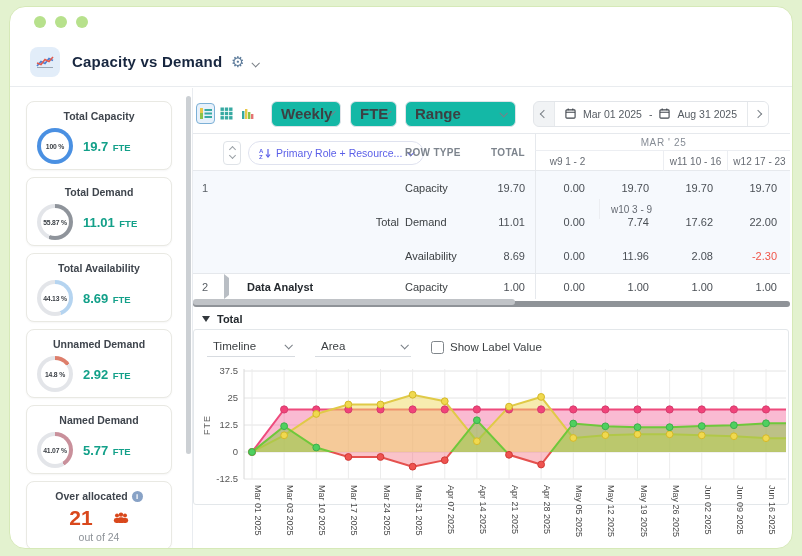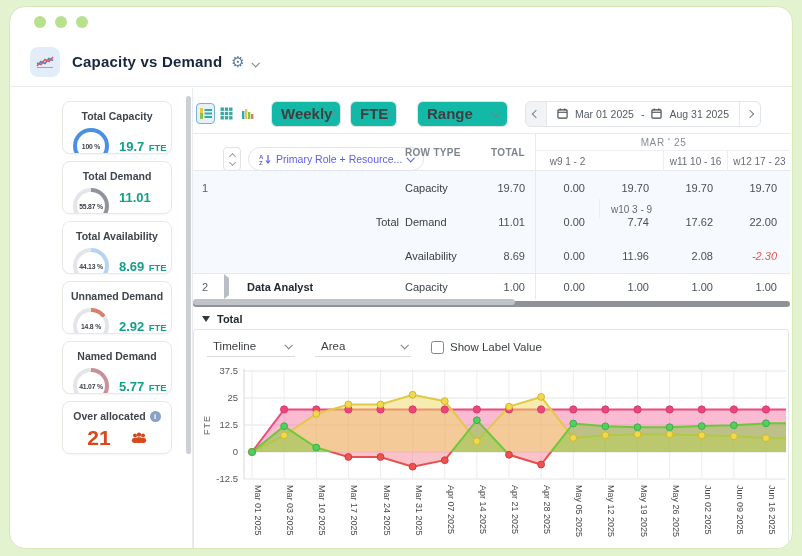--- a/index.html
+++ b/index.html
@@ -16,21 +16,21 @@
   .page-title { margin-left:12px; font-size:15px; font-weight:bold; color:#17263f; letter-spacing:.2px; }
   .gear { margin-left:9px; font-size:15px; color:#5f7d9c; line-height:1; }
   .hdr-caret { margin-left:7px; }
   .chev { display:inline-block; width:6px; height:6px; border-right:1.5px solid #7a8087; border-bottom:1.5px solid #7a8087; transform:rotate(45deg) translateY(-1px); }
   .chev.purple { border-color:#5b5fe8; }
 
   .content { position:absolute; top:81px; left:0; right:0; bottom:0; }
 
   
   .sidebar { position:absolute; left:16px; top:13px; width:146px; }
-  .card { background:#fff; border:1px solid #e9e9e3; border-radius:8px; height:53px; margin-bottom:7px; box-shadow:0 1px 2px rgba(0,0,0,0.04); overflow:hidden;margin-left:36px; }
+  .card { background:#fff; border:1px solid #e9e9e3; border-radius:8px; height:69px; margin-bottom:7px; box-shadow:0 1px 2px rgba(0,0,0,0.04); overflow:hidden; }
   .card-title { text-align:center; font-size:10.5px; color:#3f454d; padding-top:8px; font-weight:bold; }
   .card-body { display:flex; align-items:center; padding:6px 0 0 10px; gap:10px; }
   .donut { position:relative; width:36px; height:36px; border-radius:50%; flex:0 0 36px; }
   .donut .hole { position:absolute; inset:4px; background:#fff; border-radius:50%; }
   .donut .pct { position:absolute; inset:0; display:flex; align-items:center; justify-content:center; font-size:6.8px; font-weight:bold; color:#3a3f45; z-index:2; letter-spacing:-0.2px; }
   .fte-val { font-size:13px; font-weight:bold; color:#13a089; }
   .fte-unit { font-size:9.5px; font-weight:bold; color:#13a089; }
   .over-title { display:flex; align-items:center; justify-content:center; gap:4px; }
   .info-ic { width:11px; height:11px; border-radius:50%; background:#88a2c6; color:#fff; font-size:8px; display:inline-flex; align-items:center; justify-content:center; font-weight:bold; }
   .over-count-row { display:flex; align-items:center; justify-content:center; gap:20px; margin-top:4px; }
@@ -49,21 +49,21 @@
   .dg-btn { width:20px; height:100%; display:flex; align-items:center; justify-content:center; }
   .dg-body { background:#fff; height:100%; display:flex; align-items:center; gap:7px; padding:0 10px; border-left:1px solid #e6e9ec; border-right:1px solid #e6e9ec; }
   .date-txt { font-size:10.5px; color:#555b62; }
   .chev-l { transform:rotate(135deg); }
   .chev-r { transform:rotate(-45deg); }
 
   
   .table { position:absolute; left:0; top:45px; right:-64px; border-top:1px solid #e6e9ed; }
   .gridrow { display:grid; grid-template-columns:24px 22px 124px 40px 70px 62px 64px 64px 64px 64px 64px; }
   .thead { position:relative; height:37px; border-bottom:1px solid #e6e9ed; }
-  .th-left { position:absolute; left:0; top:0; width:342px; height:37px; display:flex; align-items:flex-end; }
+  .th-left { position:absolute; left:0; top:0; width:342px; height:37px; display:flex; align-items:center; }
   .stepper { width:18px; height:24px; margin-left:30px; border:1px solid #dfe3e8; border-radius:4px; display:flex; flex-direction:column; align-items:center; justify-content:center; gap:1px; background:#fff; }
   .mini-chev { width:5px; height:5px; border-right:1.2px solid #9aa0a6; border-bottom:1.2px solid #9aa0a6; }
   .mini-chev.up { transform:rotate(-135deg); }
   .mini-chev.down { transform:rotate(45deg); }
   .groupby-pill { margin-left:7px; height:24px; border:1px solid #dfe2ef; border-radius:13px; background:#fff; display:flex; align-items:center; gap:5px; padding:0 10px; font-size:10.5px; color:#5b5fe8; white-space:nowrap; }
   .th-label { position:absolute; font-size:10px; font-weight:bold; color:#7d848d; letter-spacing:.3px; top:0; height:37px; display:flex; align-items:center; }
   .lbl-rowtype { left:212px; }
   .lbl-total { left:272px; width:60px; justify-content:flex-end; }
   .th-month { grid-column:7/11; border-left:1px solid #e6e9ed; border-bottom:1px solid #eceef2; height:17px; display:flex; align-items:center; justify-content:center; font-size:10px; color:#868c95; letter-spacing:.6px; }
   .th-week { height:20px; display:flex; align-items:center; justify-content:center; font-size:10px; color:#666b73; border-left:1px solid #eceef2; }
@@ -72,34 +72,34 @@
   .g1 { background:#f6f9fd; }
   .da-row { height:25px; align-items:center; background:#fff; }
   .cell { font-size:11px; color:#4a4f55; }
   .c-num { text-align:center; color:#5a6066; }
   .c-name { padding-left:8px; color:#24292e; font-weight:bold; font-size:11px; }
   .c-grp { text-align:right; padding-right:4px; color:#3c4043; }
   .c-type { padding-left:2px; color:#3c4043; }
   .c-total { text-align:right; padding-right:10px; }
   .c-week { text-align:right; padding-right:14px; }
   .c-week.first { border-left:1px solid #e6e9ed; height:100%; display:flex; align-items:center; justify-content:flex-end; }
-  .neg { color:#f0564a;font-style:italic; }
+  .neg { color:#f0564a; }
   .row-divider { height:1px; background:#e5e8ec; }
   .expand-tri { width:0; height:0; border-left:5px solid #b9bec4; border-top:4px solid transparent; border-bottom:4px solid transparent; margin-left:7px; }
 
   
   .hscroll { position:absolute; left:0; top:211px; right:0; height:9px; }
   .hscroll .track { position:absolute; left:0; right:0; top:2px; height:6px; background:#8f9398; border-radius:3px; }
   .hscroll .thumb { position:absolute; left:0; top:0; width:54%; height:6px; background:#c0c3c7; border-radius:3px; }
 
   
   .totalbar { position:absolute; left:0; top:223px; height:16px; display:flex; align-items:center; gap:7px; padding-left:9px; }
   .tri-down { width:0; height:0; border-top:6px solid #33383d; border-left:4.5px solid transparent; border-right:4.5px solid transparent; }
   .total-label { font-size:11px; font-weight:bold; color:#24292e; }
-  .chart-panel { position:absolute; left:0; top:241px; right:1px; height:228px; border:1px solid #e3e7ea; border-radius:3px; background:#fff; }
+  .chart-panel { position:absolute; left:0; top:241px; right:1px; height:176px; border:1px solid #e3e7ea; border-radius:3px; background:#fff; }
   .chart-controls { height:29px; display:flex; align-items:center; gap:20px; padding-left:13px; padding-top:5px; }
   .uline-select { display:flex; align-items:center; justify-content:space-between; border-bottom:1px solid #d7dbe0; padding:2px 4px 4px 6px; font-size:11.5px; color:#3c4043; }
   .cb-wrap { display:flex; align-items:center; gap:6px; font-size:11.5px; color:#3c4043; }
   .cb { width:13px; height:13px; border:1.5px solid #80868b; border-radius:2.5px; background:#fff; }
   .chart-wrap { margin-left:4px; }
 </style>
 </head>
 <body>
 
 <div class="window">
@@ -255,21 +255,21 @@
           </svg>
         </div>
         <div class="select" style="margin-left:14px;width:70px;">
           <span>Weekly</span>
             <span class="chev"></span>
         </div>
         <div class="select" style="margin-left:9px;width:47px;">
           <span>FTE</span>
             <span class="chev"></span>
         </div>
-        <div class="select" style="margin-left:20px;width:91px;">
+        <div class="select" style="margin-left:8px;width:111px;">
           <span>Range</span>
             <span class="chev"></span>
         </div>
         <div class="dategroup">
           <div class="dg-btn">
               <span class="chev chev-l"></span>
             </div>
           <div class="dg-body">
             <svg width="11" height="11" viewBox="0 0 12 12">
               <rect x="1" y="2" width="10" height="9" rx="1" fill="none" stroke="#3f454c" stroke-width="1.2"></rect>

